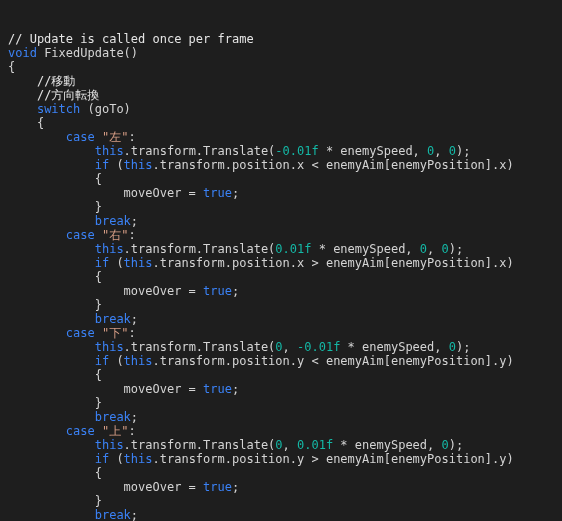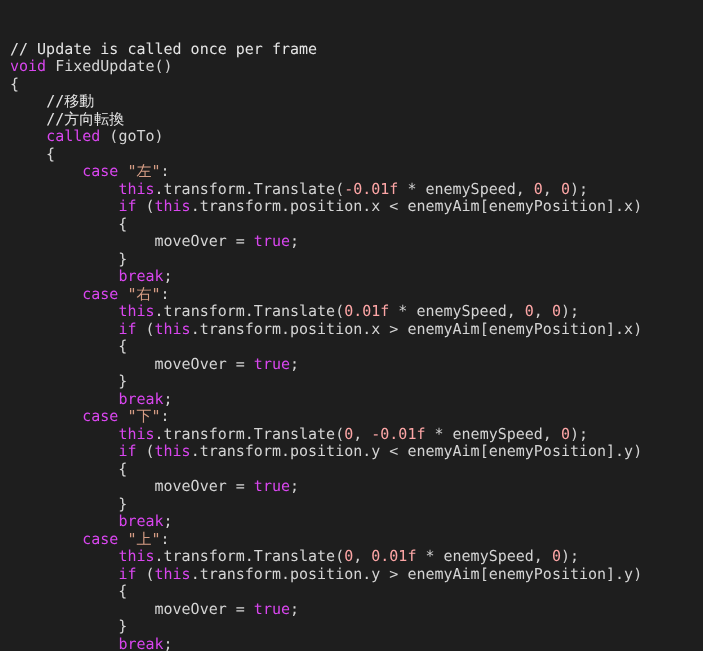--- a/index.html
+++ b/index.html
@@ -6,33 +6,33 @@
     margin: 0;
     padding: 4px 8px;
     background: #1e1e1e;
     font-family: Consolas, 'MS Gothic', monospace;
     font-size: 12px;
     line-height: 14px;
     white-space: pre;
     color: #d4d4d4;
   }
   .cmt { color: #e5e5e5; }
-  .kw  { color: #d946ef; }
+  .kw  { color: #3b82f6; }
   .str { color: #d69d85; }
-  .num { color: #fca5a5; text-align: center; }
+  .num { color: #14b8a6; text-align: center; }
 </style>
 </head>
 <body>
 
 <div id="code"><span class="cmt">// Update is called once per frame</span>
 <span class="kw">void</span> FixedUpdate()
 {
     <span class="cmt">//移動</span>
     <span class="cmt">//方向転換</span>
-    <span class="kw">called</span> (goTo)
+    <span class="kw">switch</span> (goTo)
     {
         <span class="kw">case</span> <span class="str">"左"</span>:
             <span class="kw">this</span>.transform.Translate(<span class="num">-0.01f</span> * enemySpeed, <span class="num">0</span>, <span class="num">0</span>);
             <span class="kw">if</span> (<span class="kw">this</span>.transform.position.x &lt; enemyAim[enemyPosition].x)
             {
                 moveOver = <span class="kw">true</span>;
             }
             <span class="kw">break</span>;
         <span class="kw">case</span> <span class="str">"右"</span>:
             <span class="kw">this</span>.transform.Translate(<span class="num">0.01f</span> * enemySpeed, <span class="num">0</span>, <span class="num">0</span>);

